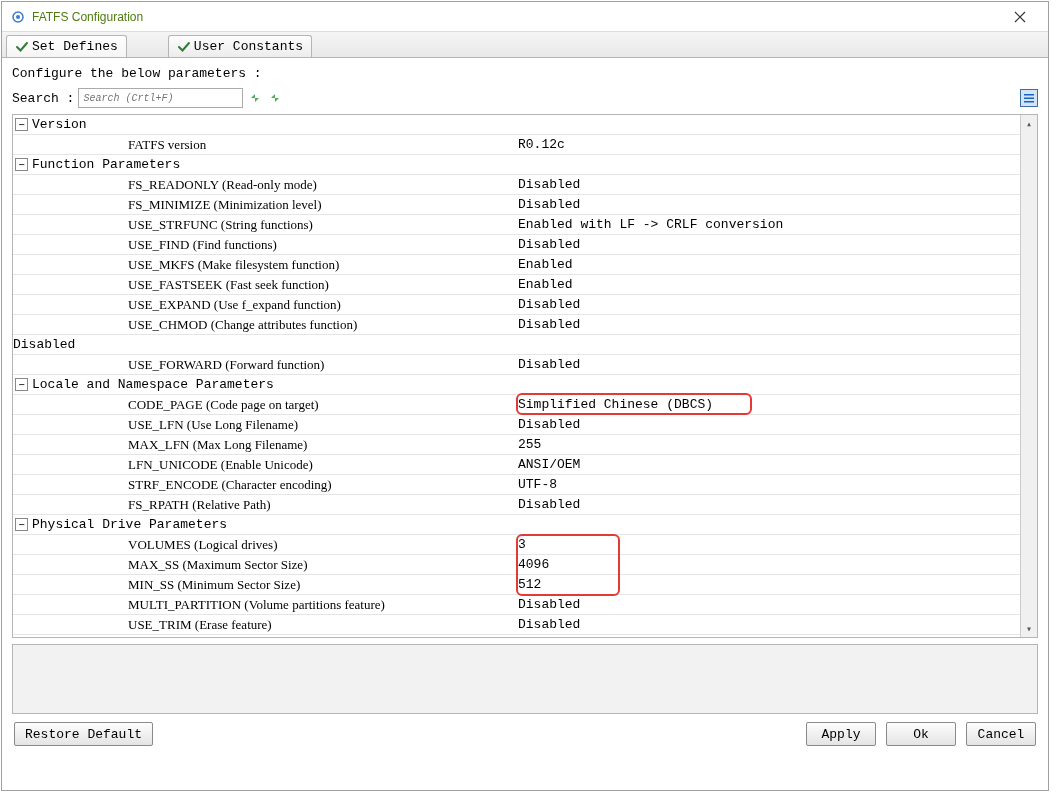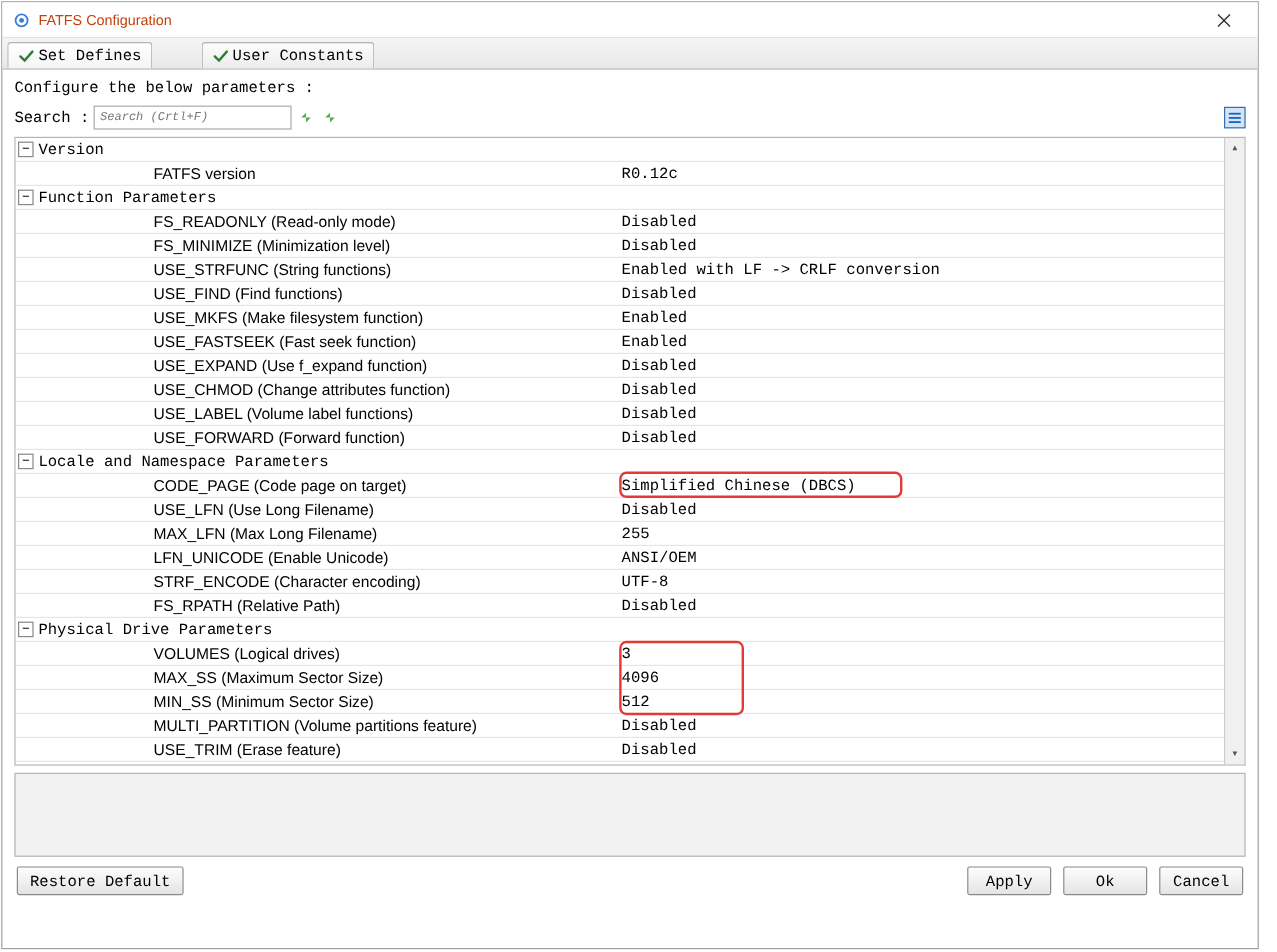--- a/index.html
+++ b/index.html
@@ -27,21 +27,21 @@
   align-items: center;
   padding: 0 8px;
   background: #fff;
   border-bottom: 1px solid #ddd;
 }
 .titlebar-icon {
   width: 16px; height: 16px;
   margin-right: 6px;
   display: inline-flex; align-items: center; justify-content: center;
 }
-.titlebar-title { font-family: sans-serif; font-size: 12px; color: #c2410c; }
+.titlebar-title { font-family: sans-serif; font-size: 12px; color: #4d7c0f; }
 .titlebar-close {
   margin-left: auto;
   width: 40px; height: 28px;
   display: flex; align-items: center; justify-content: center;
   font-family: sans-serif; font-size: 16px;
   cursor: pointer;
 }
 .tabs {
   display: flex;
   background: linear-gradient(#f5f5f5, #e8e8e8);
@@ -152,21 +152,21 @@
   font-family: monospace;
   font-size: 10px;
   line-height: 1;
   margin: 0 4px 0 2px;
   cursor: pointer;
 }
 .header-label {
   font-family: "Courier New", monospace;
 }
 .param-label {
-  font-family: Liberation Sans, sans-serif;
+  font-family: Liberation Serif, serif;
   padding-left: 115px;
   width: 505px;
   flex-shrink: 0;
 }
 .param-value {
   font-family: "Courier New", monospace;
   flex: 1;
   position: relative;
 }
 .highlight-box {
@@ -323,21 +323,20 @@
         </div>
         <div class="param-row">
           <div class="param-label">USE_EXPAND (Use f_expand function)</div>
           <div class="param-value">Disabled</div>
         </div>
         <div class="param-row">
           <div class="param-label">USE_CHMOD (Change attributes function)</div>
           <div class="param-value">Disabled</div>
         </div>
         <div class="param-row">
-          <div class="param-label">USE_LABEL (Volume label functions)</div>
           <div class="param-value">Disabled</div>
         </div>
         <div class="param-row">
           <div class="param-label">USE_FORWARD (Forward function)</div>
           <div class="param-value">Disabled</div>
         </div>
         <div class="param-row header">
           <span class="expand-btn">−</span>
           <span class="header-label">Locale and Namespace Parameters</span>
         </div>

